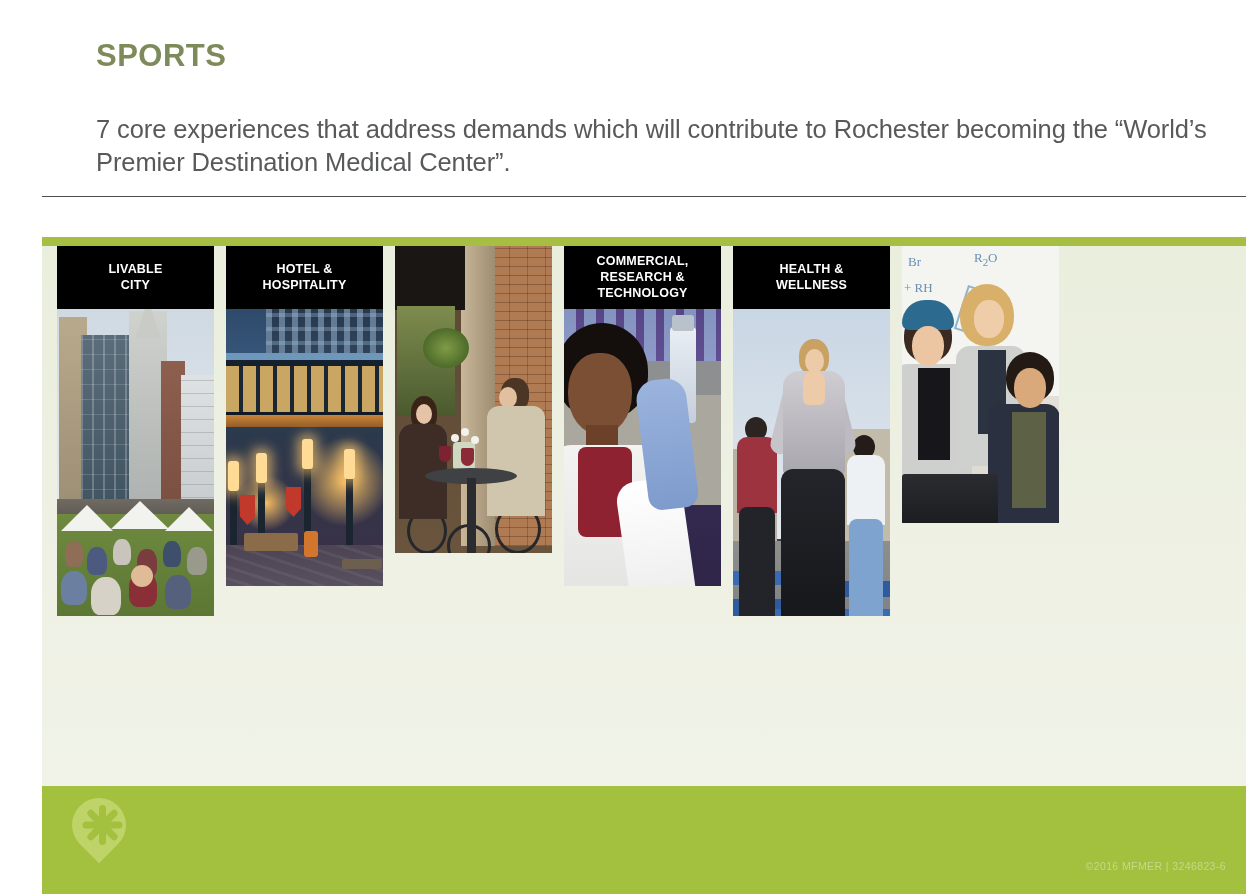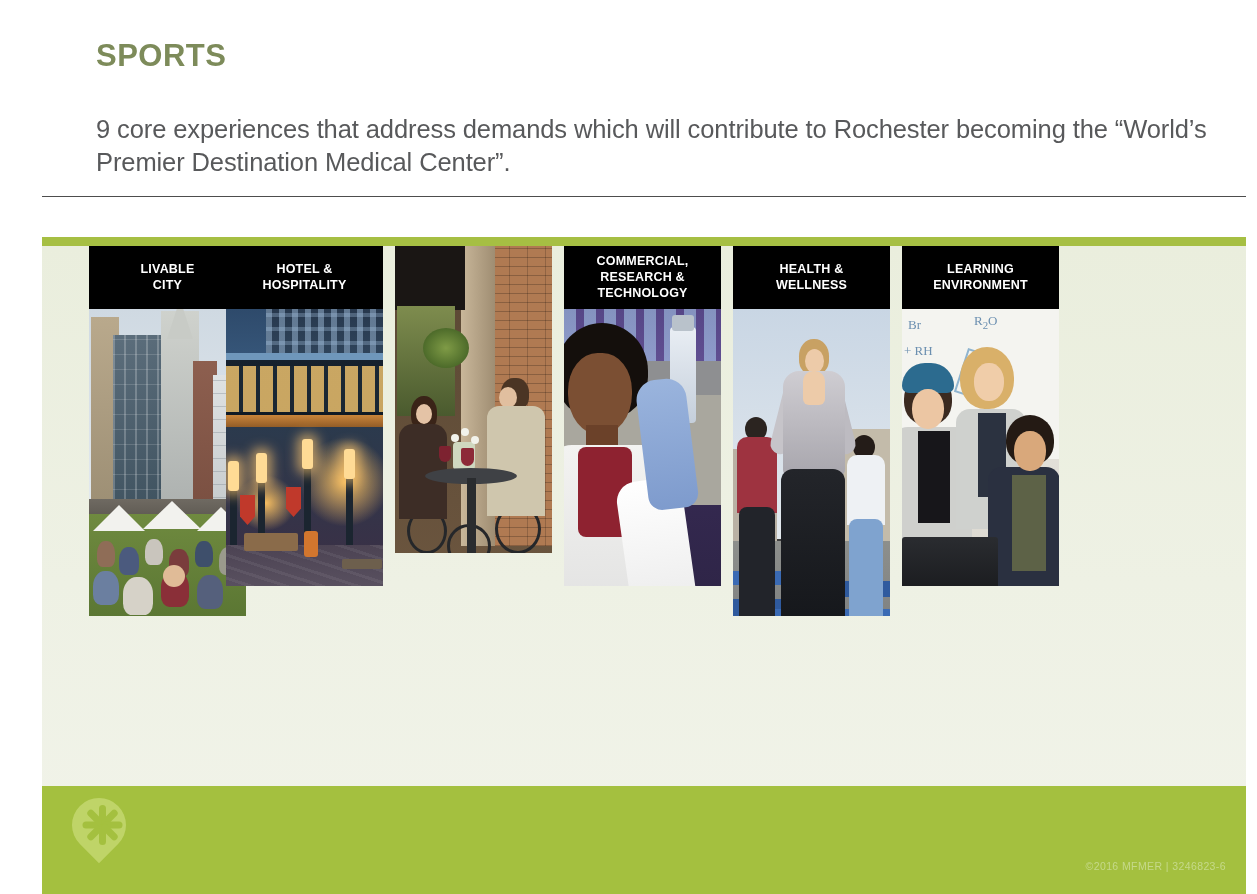--- a/index.html
+++ b/index.html
@@ -225,29 +225,29 @@
   .c7-r2-f{left:94px;top:76px;width:26px;height:30px;background:#e0b98f;border-radius:46%;}
   .c7-r2-j{left:66px;top:100px;width:84px;height:110px;background:linear-gradient(180deg,#f5923a,#e2741d);border-radius:14px 14px 6px 6px;}
   .c7-r2-s{left:74px;top:204px;width:66px;height:58px;background:#3d4047;border-radius:6px;}
   .c7-r2-l{left:96px;top:252px;width:26px;height:78px;background:#d6a87f;border-radius:10px;}
   .c7-r2-sh{left:108px;top:288px;width:40px;height:18px;background:#2b2d31;border-radius:8px;}
 </style>
 </head>
 <body>
 
 <div id="slide-title">SPORTS</div>
-<div id="slide-subtitle">9 core experiences that address demands which will contribute to Rochester becoming the “World’s Premier Destination Medical Center”.</div>
+<div id="slide-subtitle">7 core experiences that address demands which will contribute to Rochester becoming the “World’s Premier Destination Medical Center”.</div>
 <div id="title-rule"></div>
 
 <div id="panel">
   <div id="panel-inner"></div>
 
   <div id="cols">
 
-    <div class="col" style="left:15px;margin-left:32px;">
+    <div class="col" style="left:15px;">
       <div class="col-head">
         <span>LIVABLE
 CITY</span>
       </div>
       <div class="photo" style="height:307px;">
         <div class="ph c1-sky"></div>
         <div class="ph c1-t1"></div>
         <div class="ph c1-t2">
             <i></i>
           </div>
@@ -399,24 +399,20 @@
         <div class="ph c4-coat"></div>
         <div class="ph c4-shirt"></div>
         <div class="ph c4-arm"></div>
         <div class="ph c4-vial"></div>
         <div class="ph c4-vialcap"></div>
         <div class="ph c4-glove"></div>
       </div>
     </div>
 
     <div class="col" style="left:860px;">
-      <div class="col-head">
-        <span>LEARNING
-ENVIRONMENT</span>
-      </div>
       <div class="photo" style="height:277px;">
         <div class="ph c6-bg"></div>
         <div class="ph c6-board"></div>
         <div class="ph c6-scrib" style="left:6px;top:8px;">Br</div>
         <div class="ph c6-scrib" style="left:2px;top:34px;">+ RH</div>
         <div class="ph c6-scrib" style="left:72px;top:4px;">R<sub>2</sub>O</div>
         <div class="ph" style="left:58px;top:44px;width:40px;height:46px;border:2px solid #8fb4cf;transform:rotate(18deg);"></div>
         <div class="ph c6-s1-b"></div>
         <div class="ph c6-s1-in"></div>
         <div class="ph c6-s1-h"></div>

